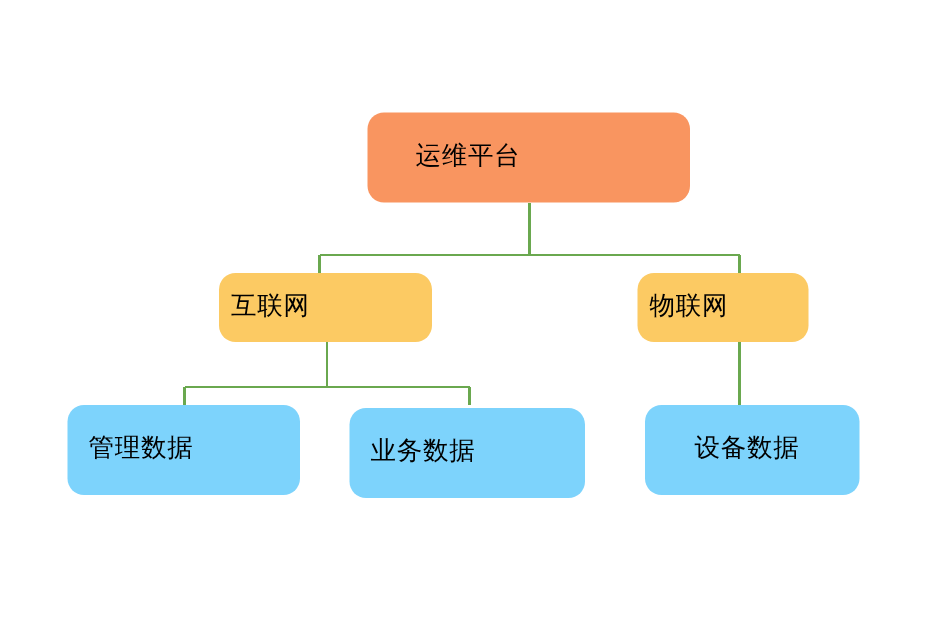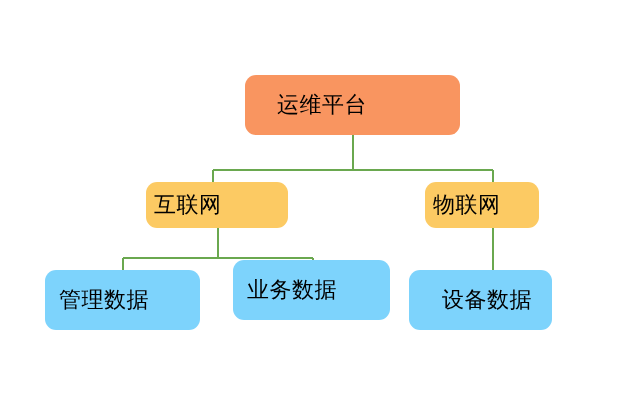--- a/index.html
+++ b/index.html
@@ -27,21 +27,21 @@
     pointer-events: none;
   }
   .node {
     position: absolute;
     box-sizing: border-box;
     display: flex;
     align-items: center;
     justify-content: flex-start;
     border-radius: 11px;
     color: #000000;
-    font-size: 22px;
+    font-size: 17px;
     line-height: 1.15;
     letter-spacing: 0.5px;
     white-space: nowrap;
   }
   .node .node-label {
     display: block;
   }
   .node-root {
     background: #f99560;
     padding-left: 32px;
@@ -85,21 +85,21 @@
   </div>
 
   <div class="node node-mid" style="left:425px; top:182px; width:114px; height:46px;">
     <span class="node-label">物联网</span>
   </div>
 
   <div class="node node-leaf" style="left:45px; top:270px; width:155px; height:60px;">
     <span class="node-label">管理数据</span>
   </div>
 
-  <div class="node node-leaf" style="left:233px; top:260px; width:157px; height:60px;">
+  <div class="node node-leaf" style="left:233px; top:272px; width:157px; height:60px;">
     <span class="node-label">业务数据</span>
   </div>
 
-  <div class="node node-leaf" style="left:409px; top:270px; width:143px; height:60px;padding-left:33px;">
+  <div class="node node-leaf" style="left:430px; top:270px; width:143px; height:60px;padding-left:33px;">
     <span class="node-label">设备数据</span>
   </div>
 
 </div>
 
 </body></html>

